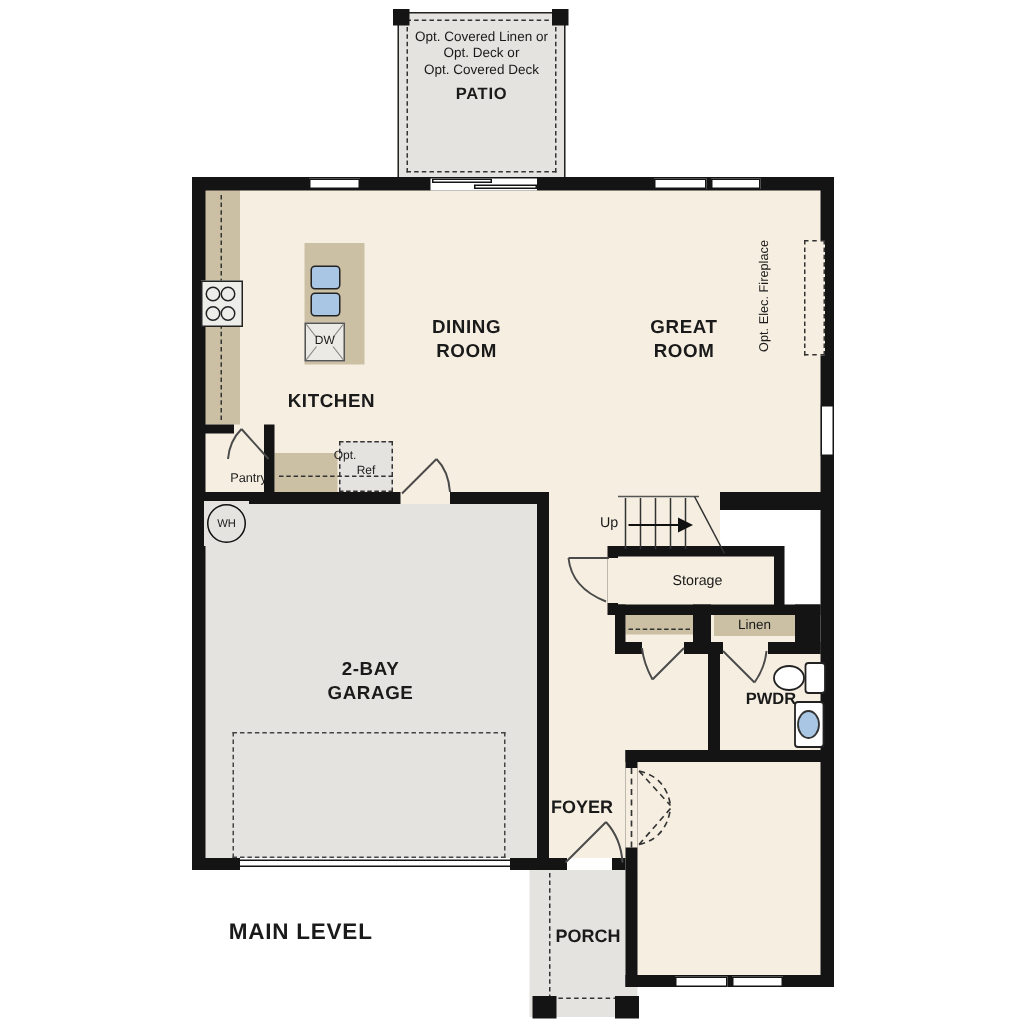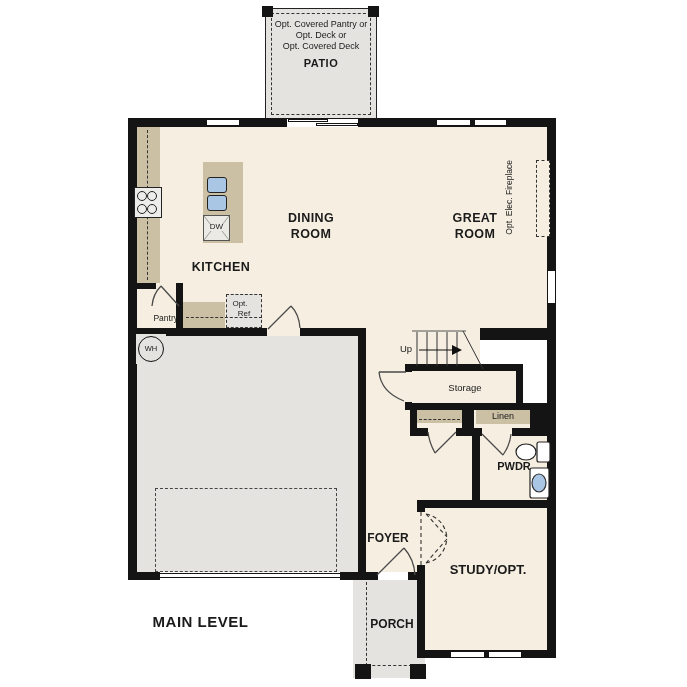--- a/index.html
+++ b/index.html
@@ -88,21 +88,21 @@
   <div class="abs dashv" style="left:147px;top:130px;height:150px;z-index:2;"></div>
   <div class="abs fix" style="left:134px;top:187px;width:28px;height:31px;background:#ededea;border:1px solid #222;box-sizing:border-box;"></div>
   <div class="abs furn tan" style="left:203px;top:162px;width:40px;height:81px;"></div>
   <div class="abs fix" style="left:207px;top:177px;width:20px;height:16px;background:#a9c6e4;border:1px solid #222;border-radius:3px;box-sizing:border-box;"></div>
   <div class="abs fix" style="left:207px;top:195px;width:20px;height:16px;background:#a9c6e4;border:1px solid #222;border-radius:3px;box-sizing:border-box;"></div>
   <div class="abs fix" style="left:203px;top:215px;width:27px;height:26px;background:#eceae5;border:1px solid #555;box-sizing:border-box;"></div>
   <div class="abs lbl" style="left:203px;top:222px;width:27px;font-size:8px;">DW</div>
 
   <div class="abs furn tan" style="left:183px;top:302px;width:42px;height:26px;"></div>
   <div class="abs fix gray dashedbox" style="left:226px;top:294px;width:36px;height:34px;"></div>
-  <div class="abs lbl" style="left:226px;top:299px;width:28px;font-size:8px;">Opt.</div>
+  <div class="abs lbl" style="left:216px;top:299px;width:28px;font-size:8px;">Opt.</div>
   <div class="abs lbl" style="left:226px;top:309px;width:36px;font-size:8px;">Ref</div>
   <div class="abs dashh" style="left:186px;top:317px;width:76px;z-index:5;"></div>
 
   <div class="abs fix gray" style="left:136px;top:334px;width:30px;height:30px;"></div>
   <div class="abs fix" style="left:138px;top:336px;width:26px;height:26px;border:1.5px solid #111;border-radius:50%;box-sizing:border-box;"></div>
   <div class="abs lbl" style="left:137px;top:344px;width:28px;font-size:7.5px;">WH</div>
 
   <div class="abs" style="left:155px;top:488px;width:182px;height:84px;border:1.5px dashed #444;box-sizing:border-box;z-index:2;"></div>
 
   <div class="abs furn tan" style="left:417px;top:410px;width:45px;height:13px;"></div>
@@ -158,42 +158,43 @@
       <ellipse cx="526" cy="452" rx="10" ry="8" fill="#fff"></ellipse>
       <rect x="537" y="442" width="13" height="20" rx="2" fill="#fff"></rect>
     </g>
     <g stroke="#222" stroke-width="1.2">
       <rect x="530" y="468" width="19" height="30" rx="2" fill="#fff"></rect>
       <ellipse cx="539" cy="483" rx="7" ry="9" fill="#a9c6e4" stroke="#333"></ellipse>
     </g>
   </svg>
 
   <div class="abs lbl small" style="left:268px;top:19px;width:106px;line-height:11px;">
-    <div>Opt. Covered Pantry or</div>
+    <div>Opt. Covered Linen or</div>
     <div>Opt. Deck or</div>
     <div>Opt. Covered Deck</div>
   </div>
   <div class="abs lbl" style="left:268px;top:57px;width:106px;font-weight:700;font-size:11px;letter-spacing:.5px;">PATIO</div>
 
   <div class="abs lbl big" style="left:266px;top:210px;width:90px;line-height:16px;">
     <div>DINING</div>
     <div>ROOM</div>
   </div>
-  <div class="abs lbl big" style="left:430px;top:210px;width:90px;line-height:16px;">
+  <div class="abs lbl big" style="left:411px;top:210px;width:90px;line-height:16px;">
     <div>GREAT</div>
     <div>ROOM</div>
   </div>
   <div class="abs lbl big" style="left:185px;top:260px;width:72px;">KITCHEN</div>
   <div class="abs lbl" style="left:136px;top:313px;width:42px;font-size:8.5px;text-align:right;">Pantry</div>
   <div class="abs lbl big" style="left:187px;top:438px;width:120px;line-height:16px;">
+    <div>2-BAY</div>
+    <div>GARAGE</div>
   </div>
   <div class="abs lbl" style="left:396px;top:343px;width:20px;font-size:9.5px;">Up</div>
   <div class="abs lbl" style="left:415px;top:382px;width:100px;font-size:9.5px;">Storage</div>
   <div class="abs lbl" style="left:476px;top:411px;width:54px;font-size:9px;">Linen</div>
   <div class="abs lbl" style="left:478px;top:460px;width:72px;font-weight:700;font-size:11px;">PWDR</div>
   <div class="abs lbl" style="left:352px;top:531px;width:72px;font-weight:700;font-size:12px;">FOYER</div>
   <div class="abs lbl" style="left:356px;top:617px;width:72px;font-weight:700;font-size:12px;">PORCH</div>
   <div class="abs lbl" style="left:418px;top:561px;width:140px;font-weight:700;font-size:13px;line-height:17px;">
-    <div>STUDY/OPT.</div>
   </div>
   <div class="abs lbl" style="left:459px;top:192px;width:100px;font-size:8.5px;transform:rotate(-90deg);">Opt. Elec. Fireplace</div>
   <div class="abs lbl" style="left:128px;top:613px;width:145px;font-weight:700;font-size:15px;letter-spacing:.5px;text-align:center;">MAIN LEVEL</div>
 </div>
 
 </body></html>

